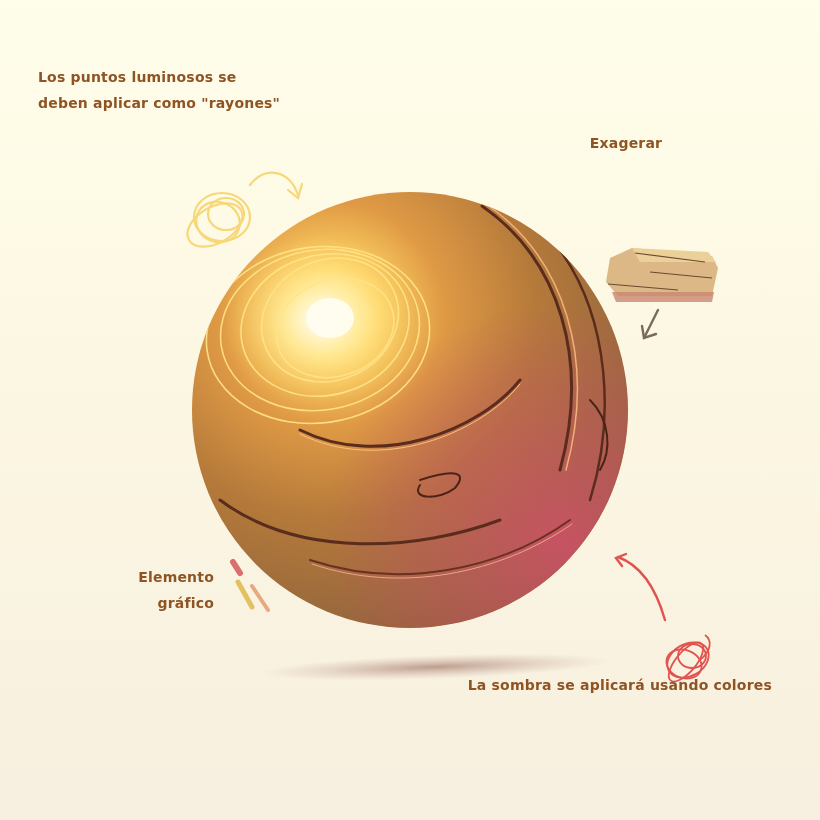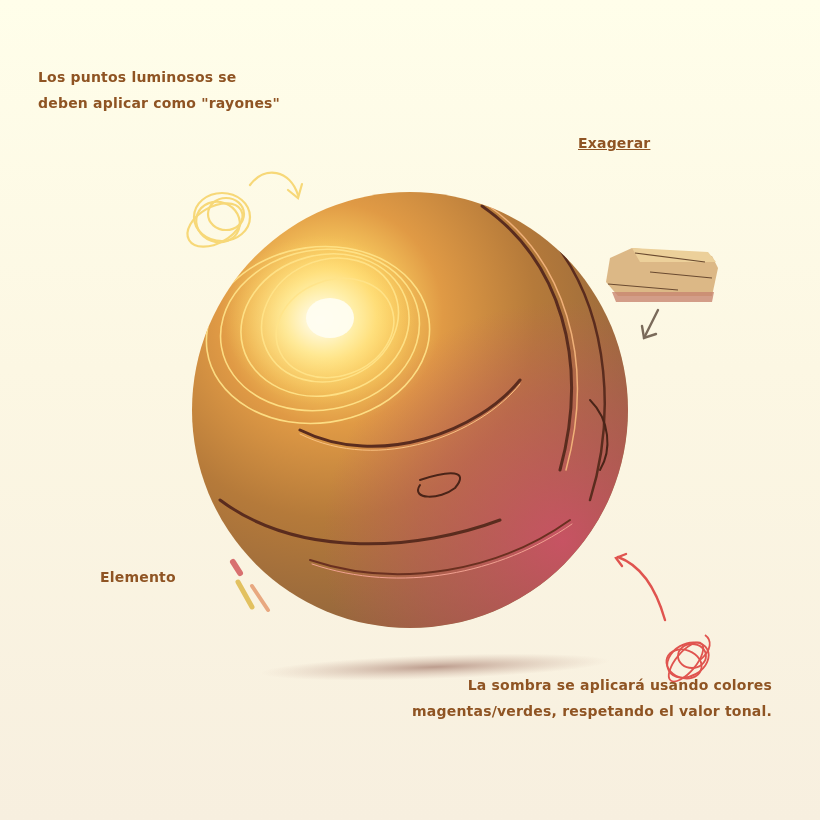--- a/index.html
+++ b/index.html
@@ -7,22 +7,22 @@
     width: 820px; height: 820px; overflow: hidden; position: relative;
     background: linear-gradient(180deg, #fffeea 0%, #fcf7e3 45%, #f7efdf 100%);
     font-family: "DejaVu Sans", sans-serif;
   }
   .note {
     position: absolute; color: #8f5423; font-weight: bold;
     font-size: 14px; line-height: 26px; letter-spacing: 0.2px;
   }
   .note span { display: block; white-space: nowrap; }
   #note-top-left { left: 38px; top: 64px; }
-  #note-top-right { left: 578px; top: 130px; text-align: left; width: 140px; text-decoration: underline; }
-  #note-left { left: 100px; top: 564px; text-align: left; width: 114px; }
+  #note-top-right { left: 556px; top: 130px; text-align: center; width: 140px; }
+  #note-left { left: 100px; top: 564px; text-align: right; width: 114px; }
   #note-bottom { left: 280px; top: 672px; text-align: right; width: 492px; }
   svg.art { position: absolute; left: 0; top: 0; }
 </style>
 </head>
 <body>
 
 <svg class="art" width="820" height="820" viewBox="0 0 820 820">
   <defs>
     <radialGradient id="sphereGrad" cx="0.32" cy="0.28" r="0.85">
       <stop offset="0" stop-color="#fff6c8"></stop>
@@ -130,18 +130,18 @@
   <span>Los puntos luminosos se</span>
   <span>deben aplicar como "rayones"</span>
 </div>
 
 <div class="note" id="note-top-right">
   <span>Exagerar</span>
 </div>
 
 <div class="note" id="note-left">
   <span>Elemento</span>
+  <span>gráfico</span>
 </div>
 
 <div class="note" id="note-bottom">
   <span>La sombra se aplicará usando colores</span>
-  <span>magentas/verdes, respetando el valor tonal.</span>
 </div>
 
 </body></html>

